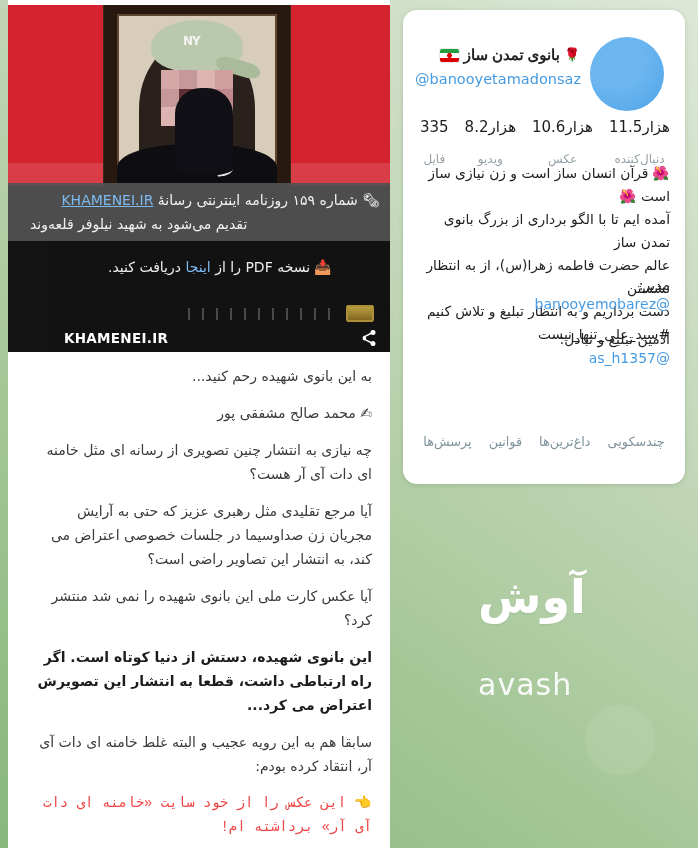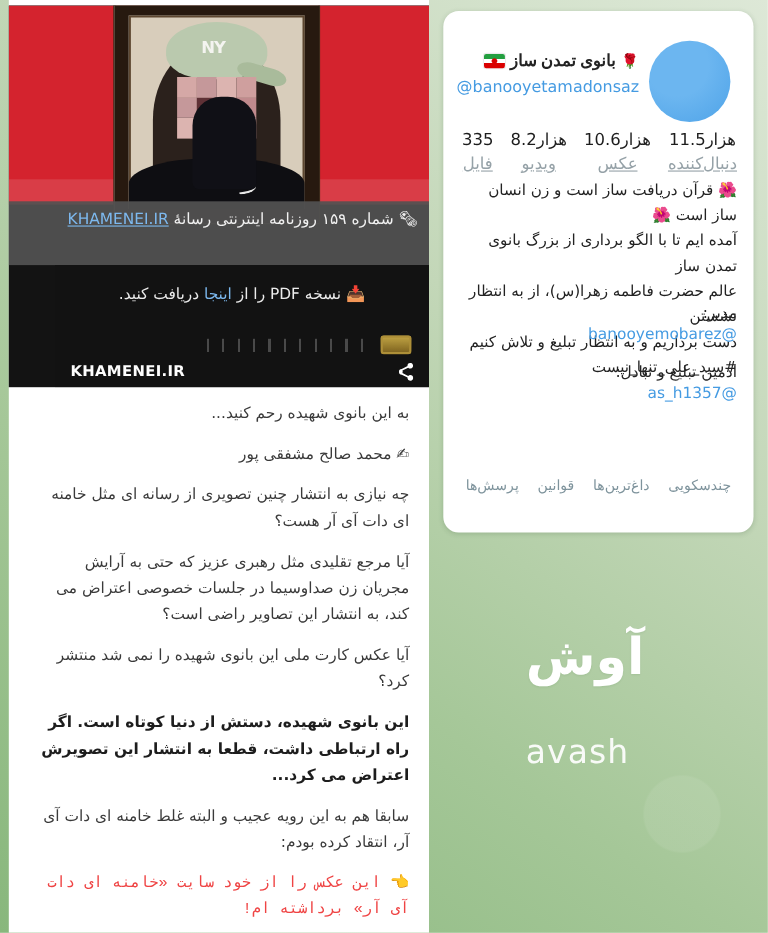--- a/index.html
+++ b/index.html
@@ -28,21 +28,21 @@
   .frame { position:absolute; left:96px; top:-4px; width:186px; height:202px;
     background:#d8cdbb; border:13px solid #27190f;
     box-shadow: inset 0 0 0 2px #5d4730, 0 0 0 1px #3a2a1a; }
   .portrait { position:relative; width:100%; height:100%; overflow:hidden; }
   .hair { position:absolute; left:22px; right:22px; top:26px; bottom:0;
     background:#2b211c; border-radius:46% 46% 0 0; }
   .cap { position:absolute; left:34px; top:6px; width:92px; height:52px;
     background:#bac9ae; border-radius:50% 50% 42% 42%; }
   .cap-brim { position:absolute; left:98px; top:46px; width:46px; height:15px;
     background:#a9bb9b; border-radius:40%/70%; transform:rotate(16deg); }
-  .cap-logo { position:absolute; left:66px; top:20px; color:#f4f4f0; font-size:15px; font-weight:bold; letter-spacing:-1px; }
+  .cap-logo { position:absolute; left:66px; top:20px; color:#f4f4f0; font-size:12px; font-weight:bold; letter-spacing:-1px; }
   .mosaic { position:absolute; left:44px; top:56px; width:72px; height:56px;
     display:grid; grid-template-columns:repeat(4,1fr); grid-template-rows:repeat(3,1fr); }
   .mosaic div { width:100%; height:100%; }
   .mz1{background:#d5a8a6}.mz2{background:#c5989a}.mz3{background:#dcb4b0}
   .mz4{background:#c08a8d}.mz5{background:#5f3136}.mz6{background:#cf9f9e}
   .shoulders { position:absolute; left:0; right:0; bottom:-6px; height:52px;
     background:#0e0e12; border-radius:45% 45% 0 0; }
   .arm { position:absolute; left:58px; bottom:18px; width:58px; height:84px;
     background:#101016; border-radius:26px 26px 6px 6px; }
   .swoosh { position:absolute; left:100px; bottom:14px; width:16px; height:7px;
@@ -86,21 +86,21 @@
     background:linear-gradient(#239f40 0 33%, #ffffff 33% 66%, #da0000 66% 100%);
     box-shadow:0 0 0 1px rgba(0,0,0,.08); position:relative; }
   .iran-flag::after{ content:""; position:absolute; left:7px; top:4px; width:5px; height:5px;
     background:#da0000; border-radius:50% 50% 50% 0; transform:rotate(-45deg); }
   .rose { font-size:13px; }
   .ch-username { margin-top:7px; color:#459be2; font-size:14.5px; }
 
   .stats { position:absolute; left:17px; right:15px; top:108px; direction:rtl;
     display:flex; justify-content:space-between; text-align:center; }
   .stat-value { direction:ltr; font-size:15px; color:#1d1d1d; }
-  .stat-label { margin-top:4px; font-size:15px; color:#95a1a7;text-decoration:underline; }
+  .stat-label { margin-top:16px; font-size:12px; color:#95a1a7; }
 
   .bio { position:absolute; right:15px; left:15px; top:152px; direction:rtl; text-align:right;
     font-size:13.8px; color:#222; line-height:23px; }
   .contact { position:absolute; right:15px; left:15px; direction:rtl; text-align:right; font-size:14px; }
   .contact .label { color:#242424; }
   .contact .handle { color:#459be2; margin-top:3px; }
   .contact-manager { top:267px; }
   .contact-admin { top:321px; }
 
   .cta-button { position:absolute; left:15px; right:15px; top:372px; height:37px;
@@ -153,20 +153,21 @@
         <div class="arm"></div>
         <div class="swoosh"></div>
       </div>
     </div>
 
     <div class="caption-band">
       <div class="caption-line1">
         <span>🗞</span>
         <span>شماره ۱۵۹ روزنامه اینترنتی رسانهٔ </span><span class="media-link u">KHAMENEI.IR</span>
       </div>
+      <div class="caption-line2">تقدیم می‌شود به شهید نیلوفر قلعه‌وند</div>
     </div>
 
     <div class="caption-black">
       <div class="pdf-line">
         <span>📥</span>
         <span>نسخه PDF را از </span><span class="media-link">اینجا</span><span> دریافت کنید.</span>
       </div>
       <div class="faint-remnant">
         <div class="faint-marks"></div>
         <div class="gold-chip"></div>
@@ -216,21 +217,21 @@
       <div class="stat-value">8.2هزار</div>
       <div class="stat-label">ویدیو</div>
     </div>
     <div>
       <div class="stat-value">335</div>
       <div class="stat-label">فایل</div>
     </div>
   </div>
 
   <div class="bio">
-    <div>🌺 قرآن دریافت ساز است و زن انسان ساز است 🌺</div>
+    <div>🌺 قرآن انسان ساز است و زن نیازی ساز است 🌺</div>
     <div>آمده ایم تا با الگو برداری از بزرگ بانوی تمدن ساز</div>
     <div>عالم حضرت فاطمه زهرا(س)، از به انتظار نشستن</div>
     <div>دست برداریم و به انتظار تبلیغ و تلاش کنیم</div>
     <div>#سید_علی_تنها_نیست</div>
   </div>
 
   <div class="contact contact-manager">
     <div class="label">مدیر:</div>
     <div class="handle">@banooyemobarez</div>
   </div>

